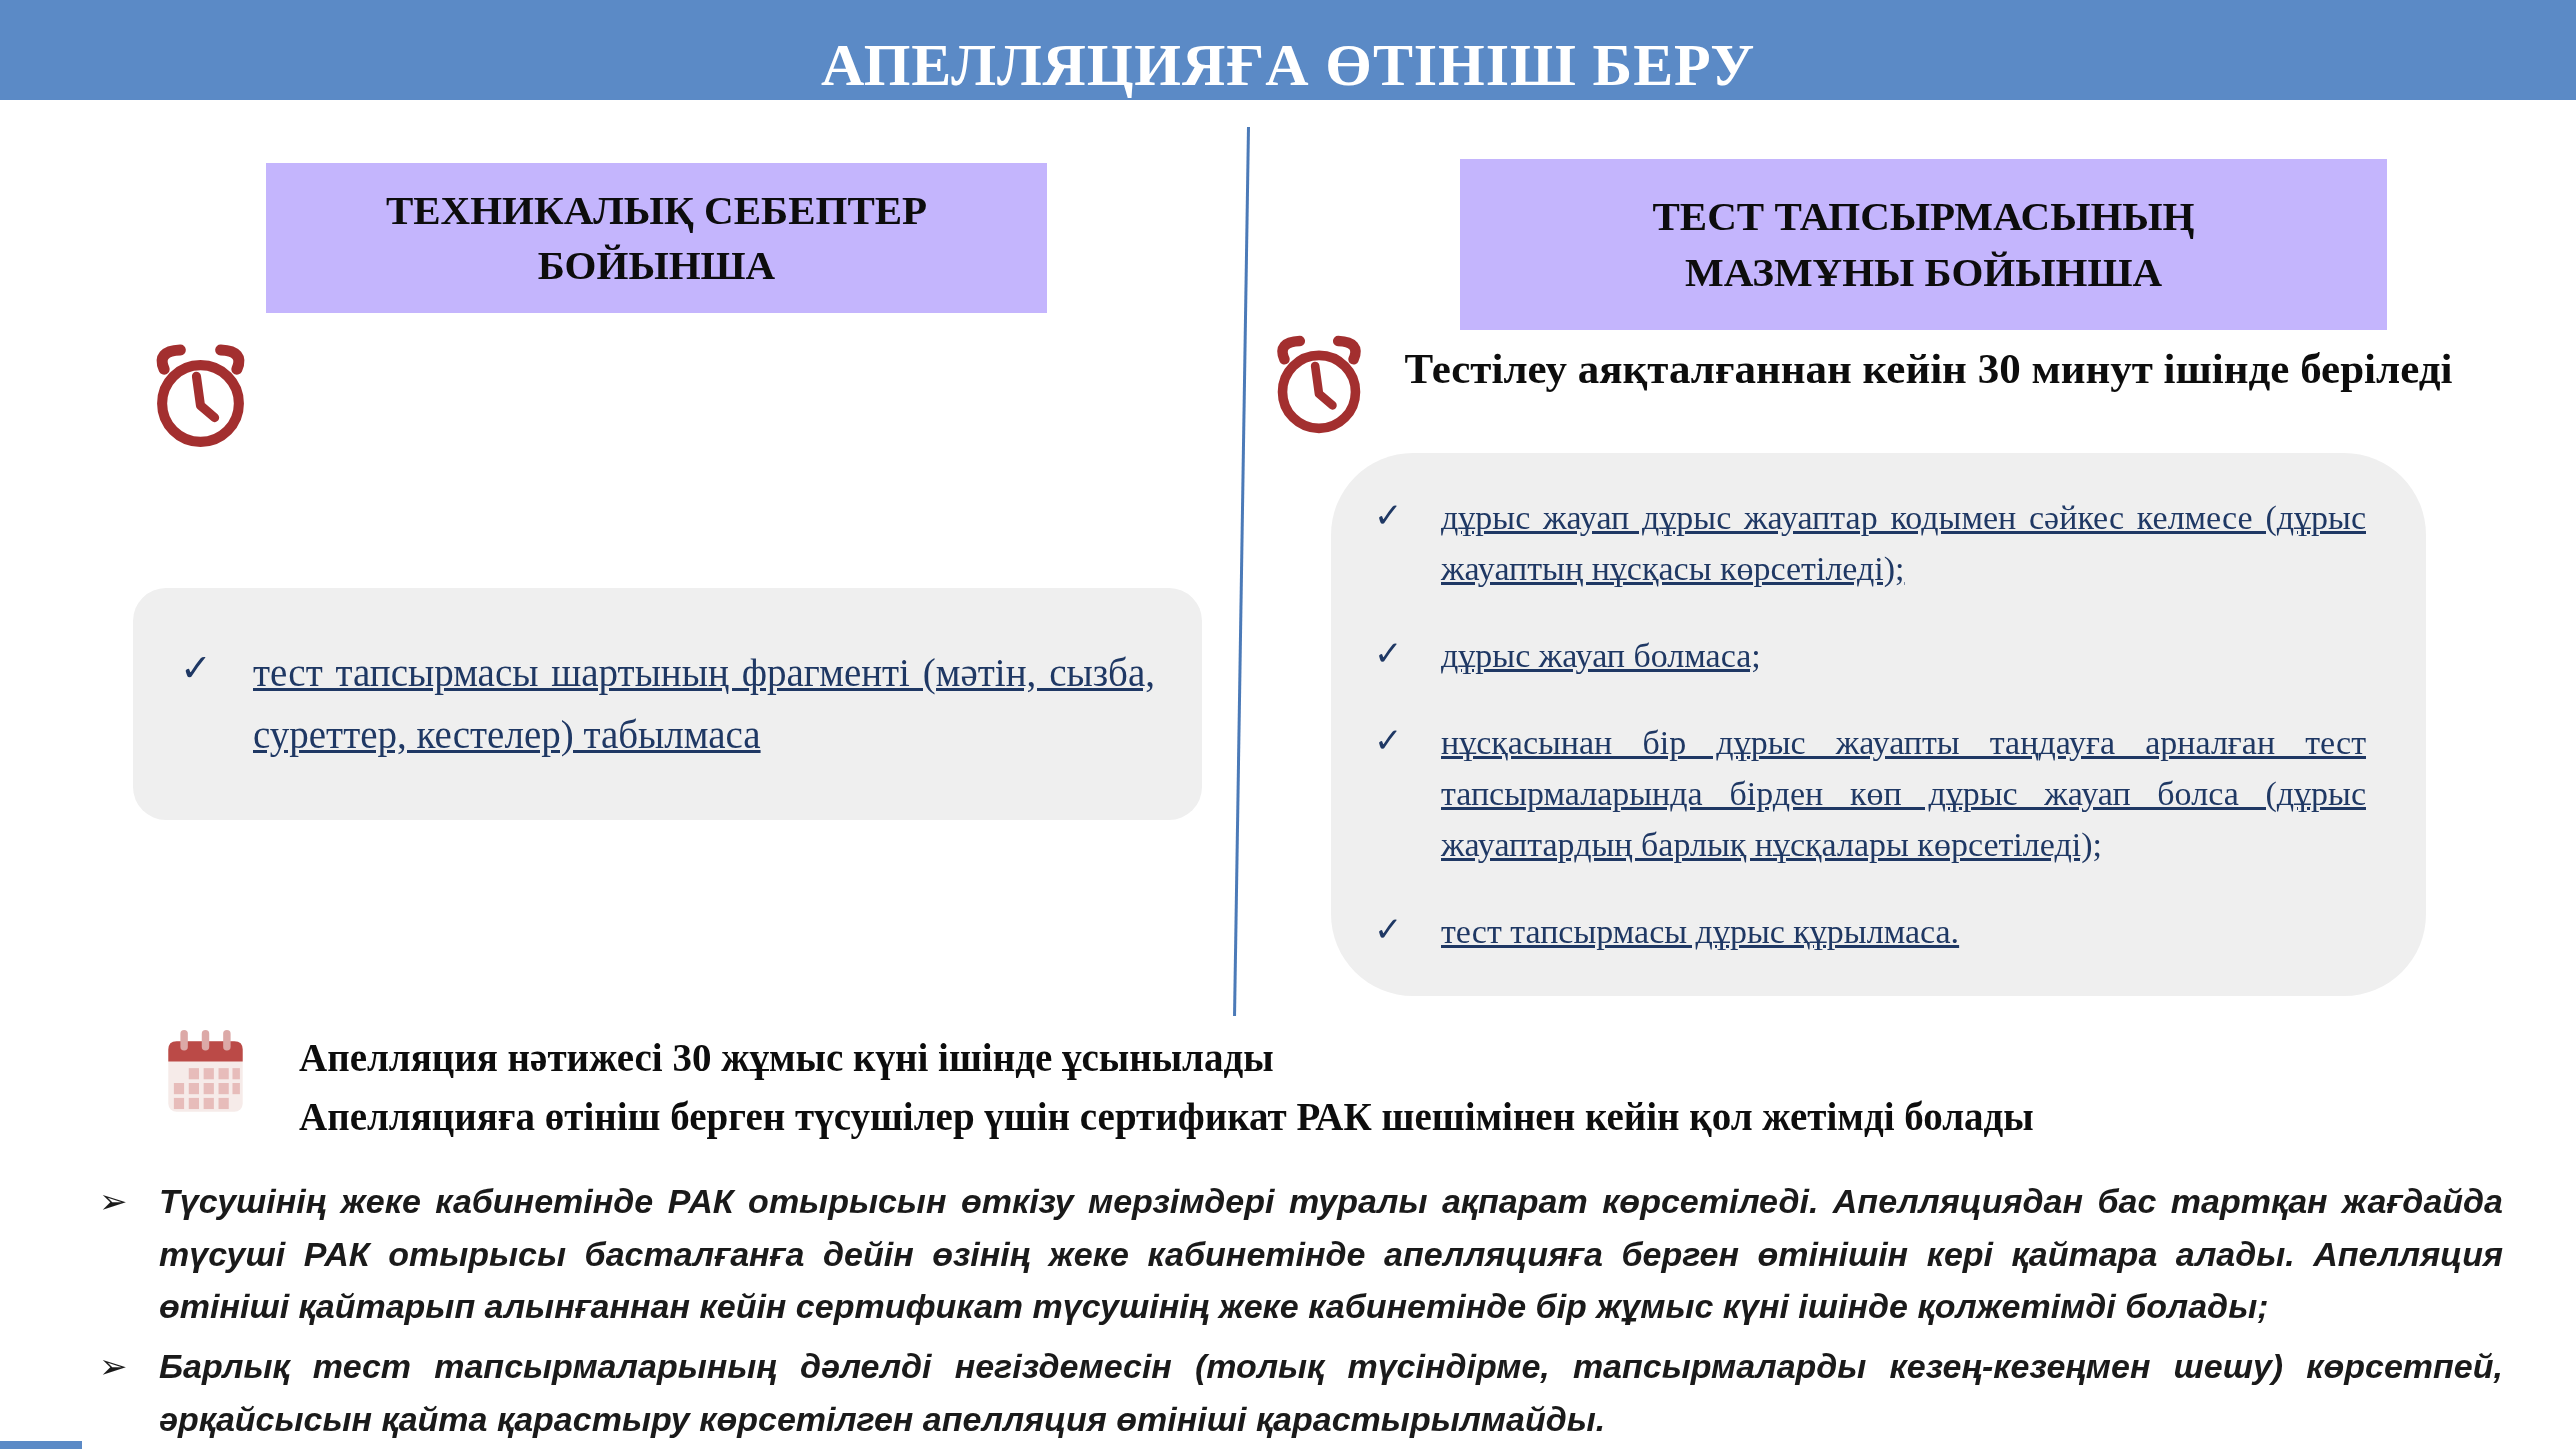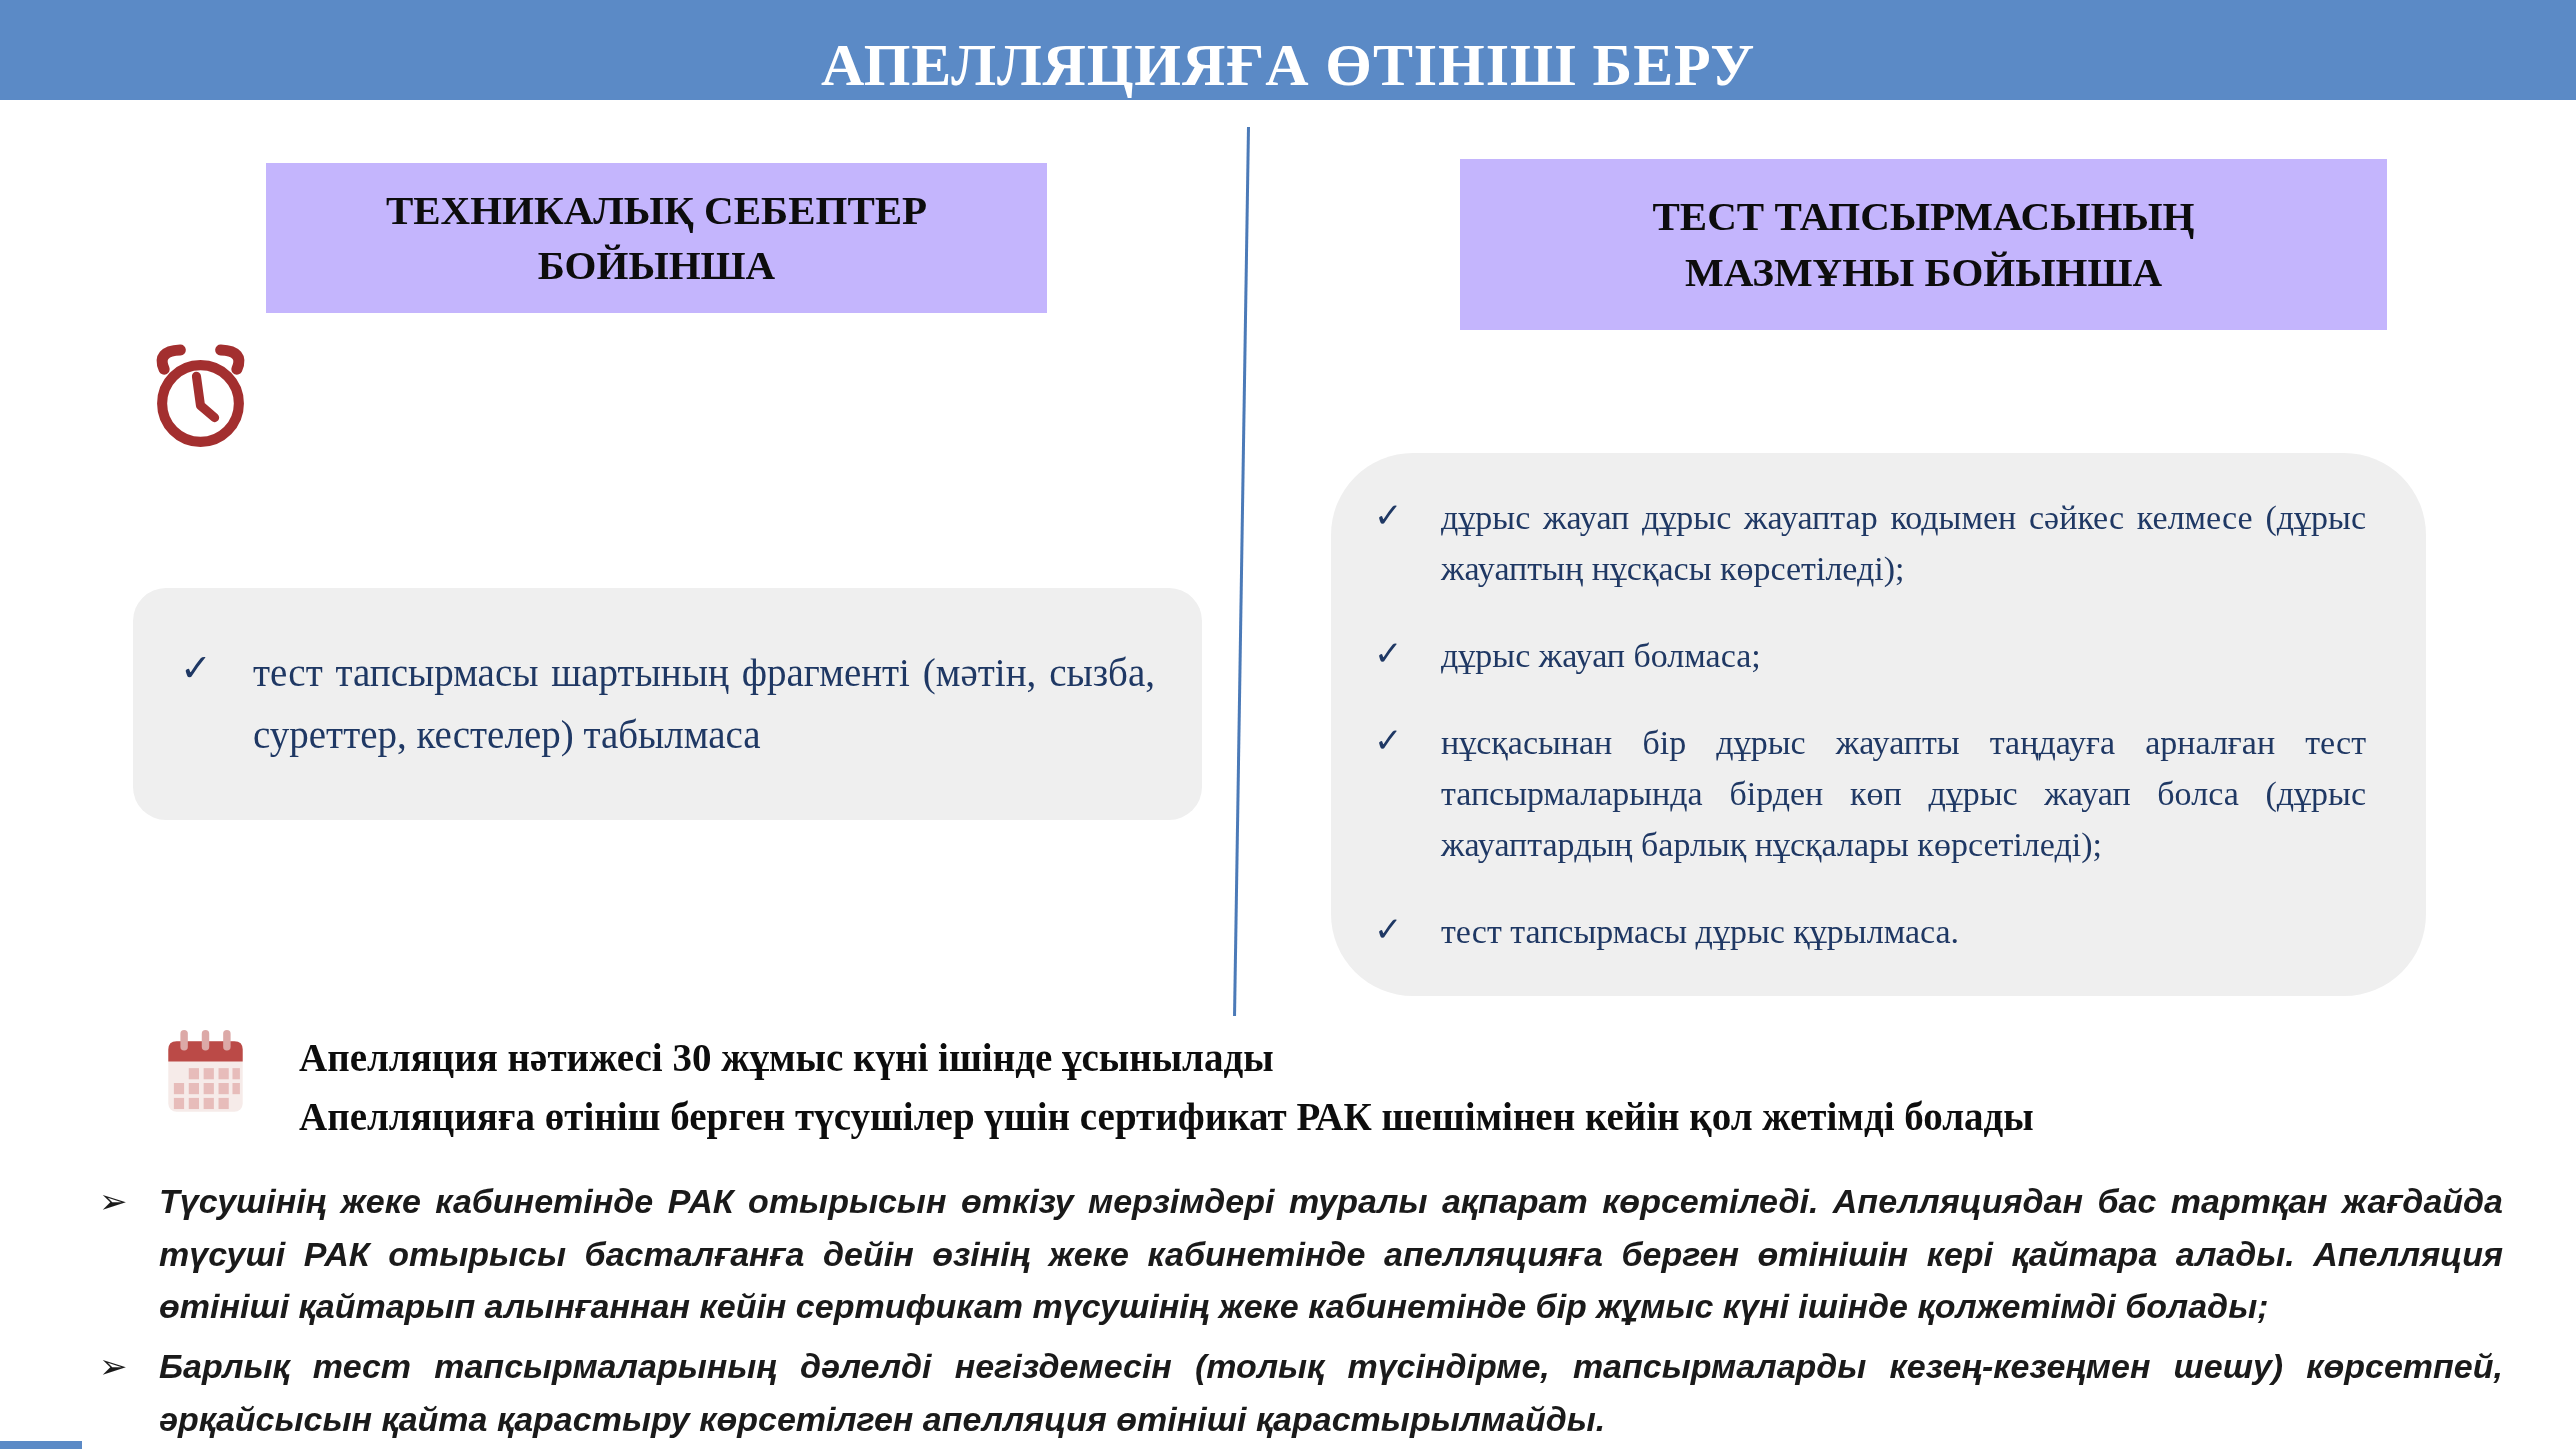--- a/index.html
+++ b/index.html
@@ -57,21 +57,21 @@
     left:1331px;top:453px;width:1095px;height:543px;
     border-radius:82px;padding:39px 60px 39px 43px;box-sizing:border-box;
     justify-content:space-between;
   }
   .check-item{display:flex;align-items:flex-start;}
   .check-mark{
     flex:0 0 73px;color:#1f3864;font-size:38px;font-weight:bold;line-height:1.4;
     font-family:"DejaVu Sans",sans-serif;
   }
   .check-text{
-    flex:1 1 auto;color:#1f3864;text-align:justify;
+    flex:1 1 auto;color:#1f3864;text-align:justify;text-decoration:underline;
   }
   .gray-box.left .check-text{font-size:39px;line-height:1.6;}
   .gray-box.right .check-mark{flex:0 0 67px;font-size:34px;}
   .gray-box.right .check-text{font-size:34px;line-height:1.5;}
   
   .note-row{
     position:absolute;left:159px;top:1026px;width:2370px;
     display:flex;align-items:flex-start;
   }
   .calendar-icon{flex:0 0 auto;margin-right:47px;}
@@ -113,20 +113,31 @@
     <span class="clock-icon">
       <svg width="101" height="118" viewBox="0 0 100 115">
         <path d="M14 26 Q6 8 30 7" fill="none" stroke="#a32f2f" stroke-width="11" stroke-linecap="round"></path>
         <path d="M86 26 Q94 8 70 7" fill="none" stroke="#a32f2f" stroke-width="11" stroke-linecap="round"></path>
         <circle cx="50" cy="60" r="38" fill="none" stroke="#a32f2f" stroke-width="10"></circle>
         <polyline points="46,33 50,62 64,74" fill="none" stroke="#a32f2f" stroke-width="9" stroke-linecap="round" stroke-linejoin="round"></polyline>
       </svg>
     </span>
   </div>
 
+  <div class="timing-row right">
+    <span class="clock-icon">
+      <svg width="96" height="113" viewBox="0 0 100 115">
+        <path d="M14 26 Q6 8 30 7" fill="none" stroke="#a32f2f" stroke-width="11" stroke-linecap="round"></path>
+        <path d="M86 26 Q94 8 70 7" fill="none" stroke="#a32f2f" stroke-width="11" stroke-linecap="round"></path>
+        <circle cx="50" cy="60" r="38" fill="none" stroke="#a32f2f" stroke-width="10"></circle>
+        <polyline points="46,33 50,62 64,74" fill="none" stroke="#a32f2f" stroke-width="9" stroke-linecap="round" stroke-linejoin="round"></polyline>
+      </svg>
+    </span>
+    <div class="timing-text">Тестілеу аяқталғаннан кейін 30 минут ішінде  беріледі</div>
+  </div>
 
   <div class="gray-box left">
 
       <div class="check-item">
         <span class="check-mark">✓</span>
         <span class="check-text">тест тапсырмасы шартының фрагменті (мәтін, сызба, суреттер, кестелер) табылмаса</span>
       </div>
     </div>
 
   <div class="gray-box right">

